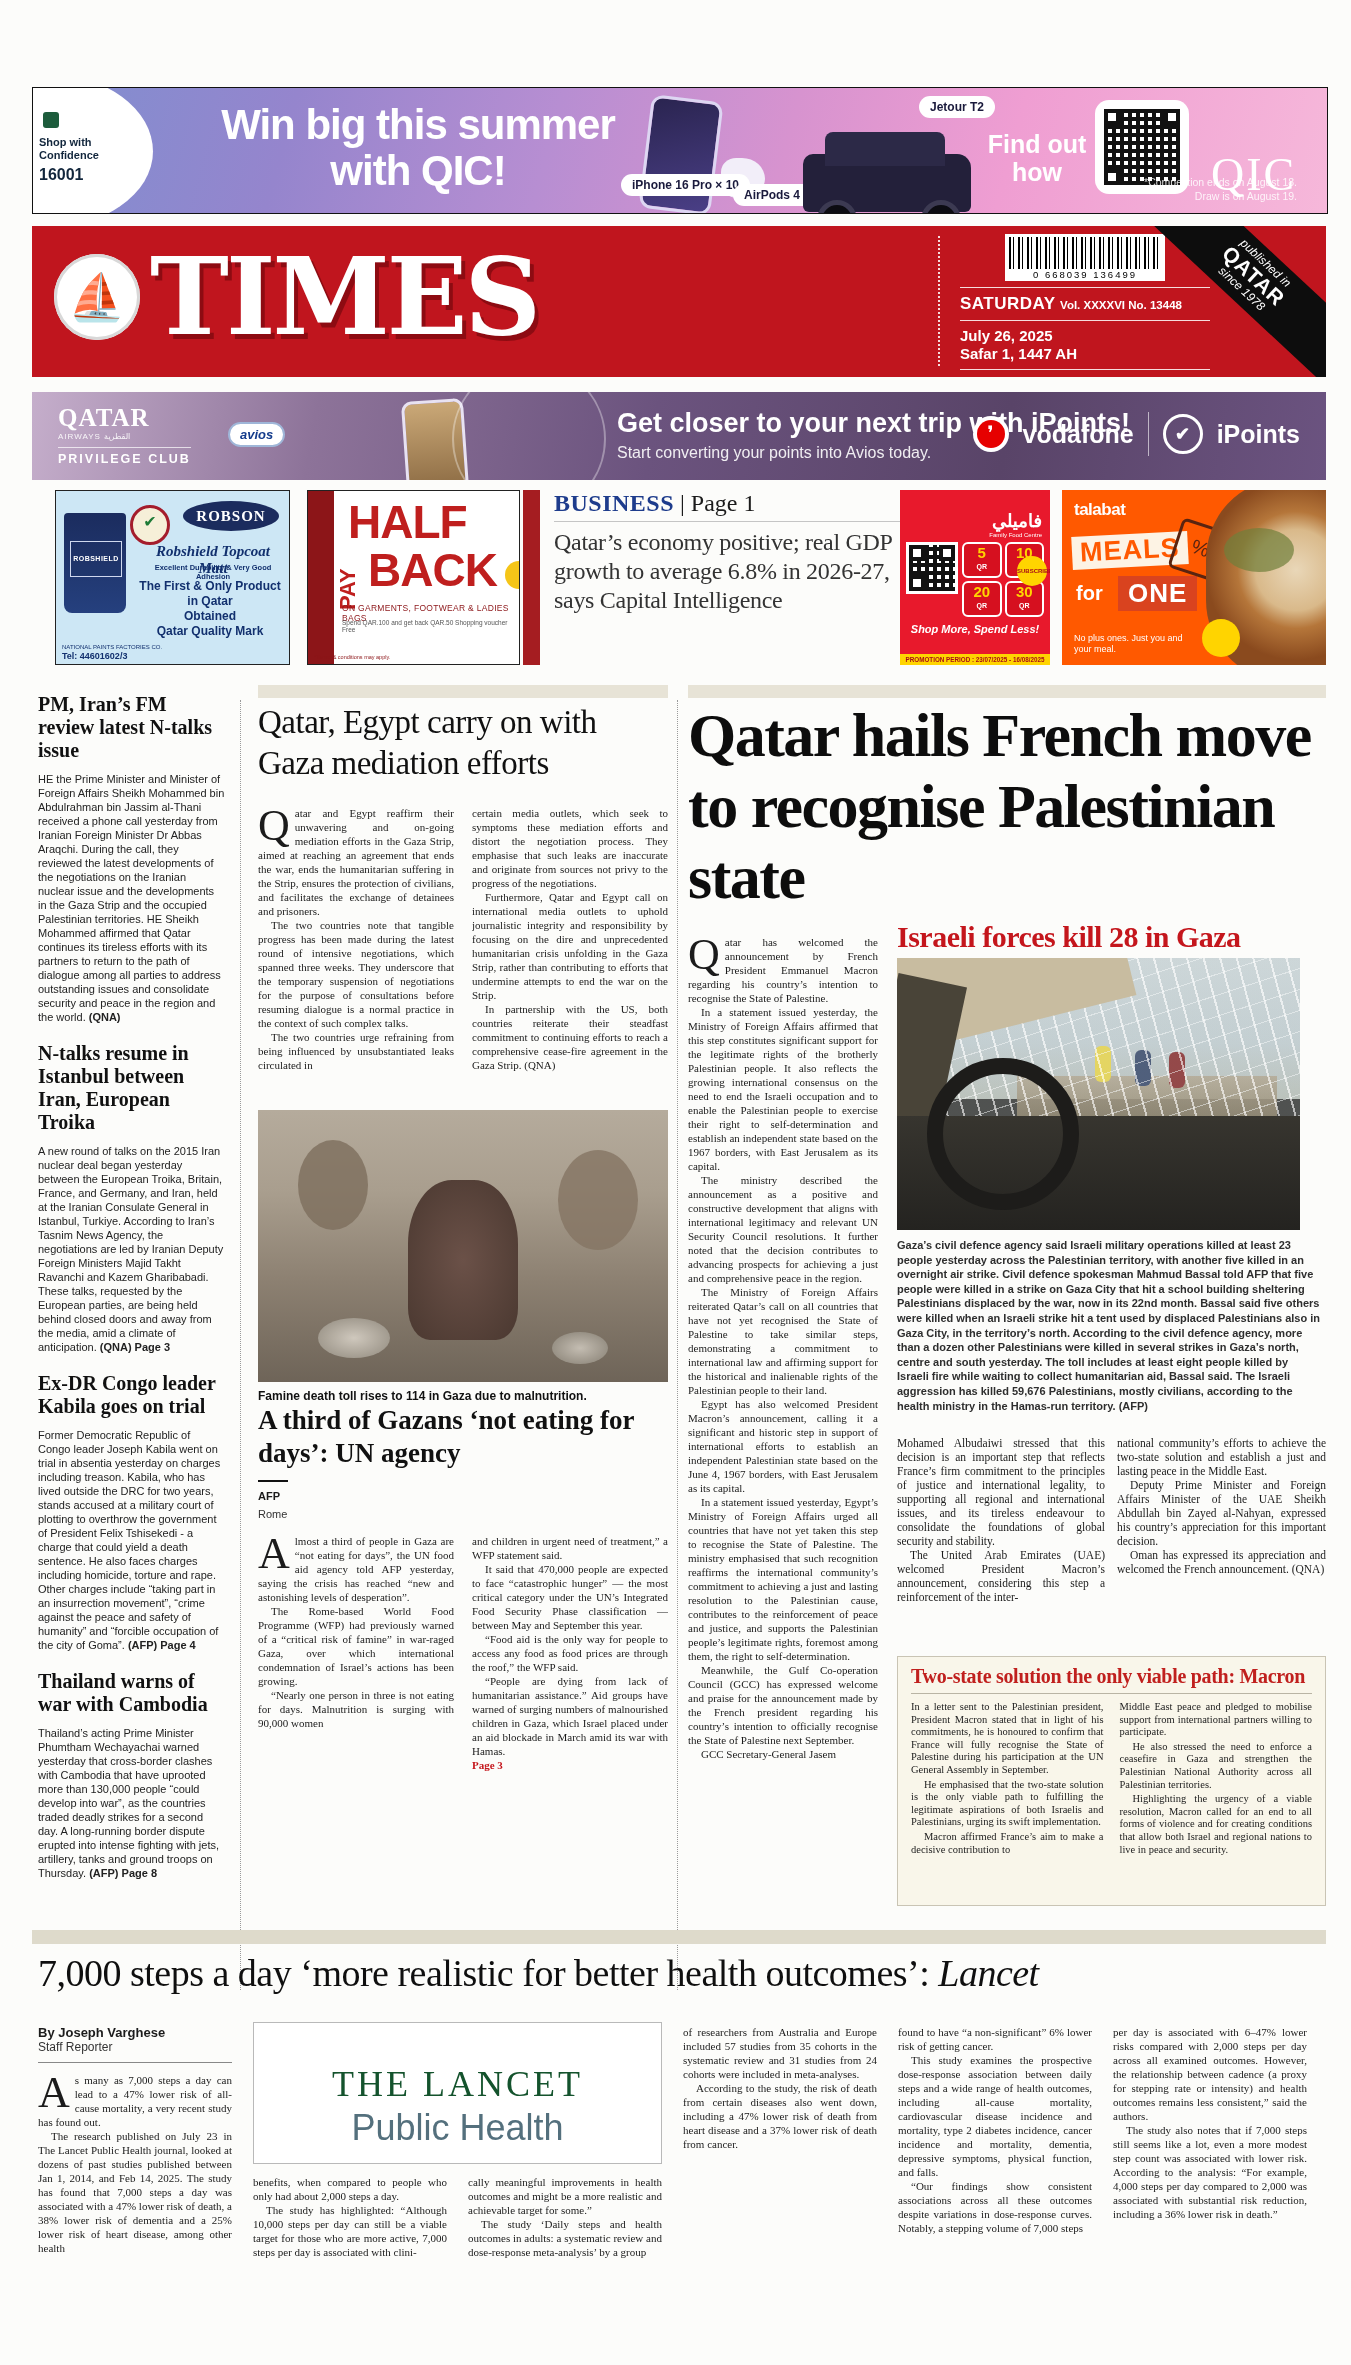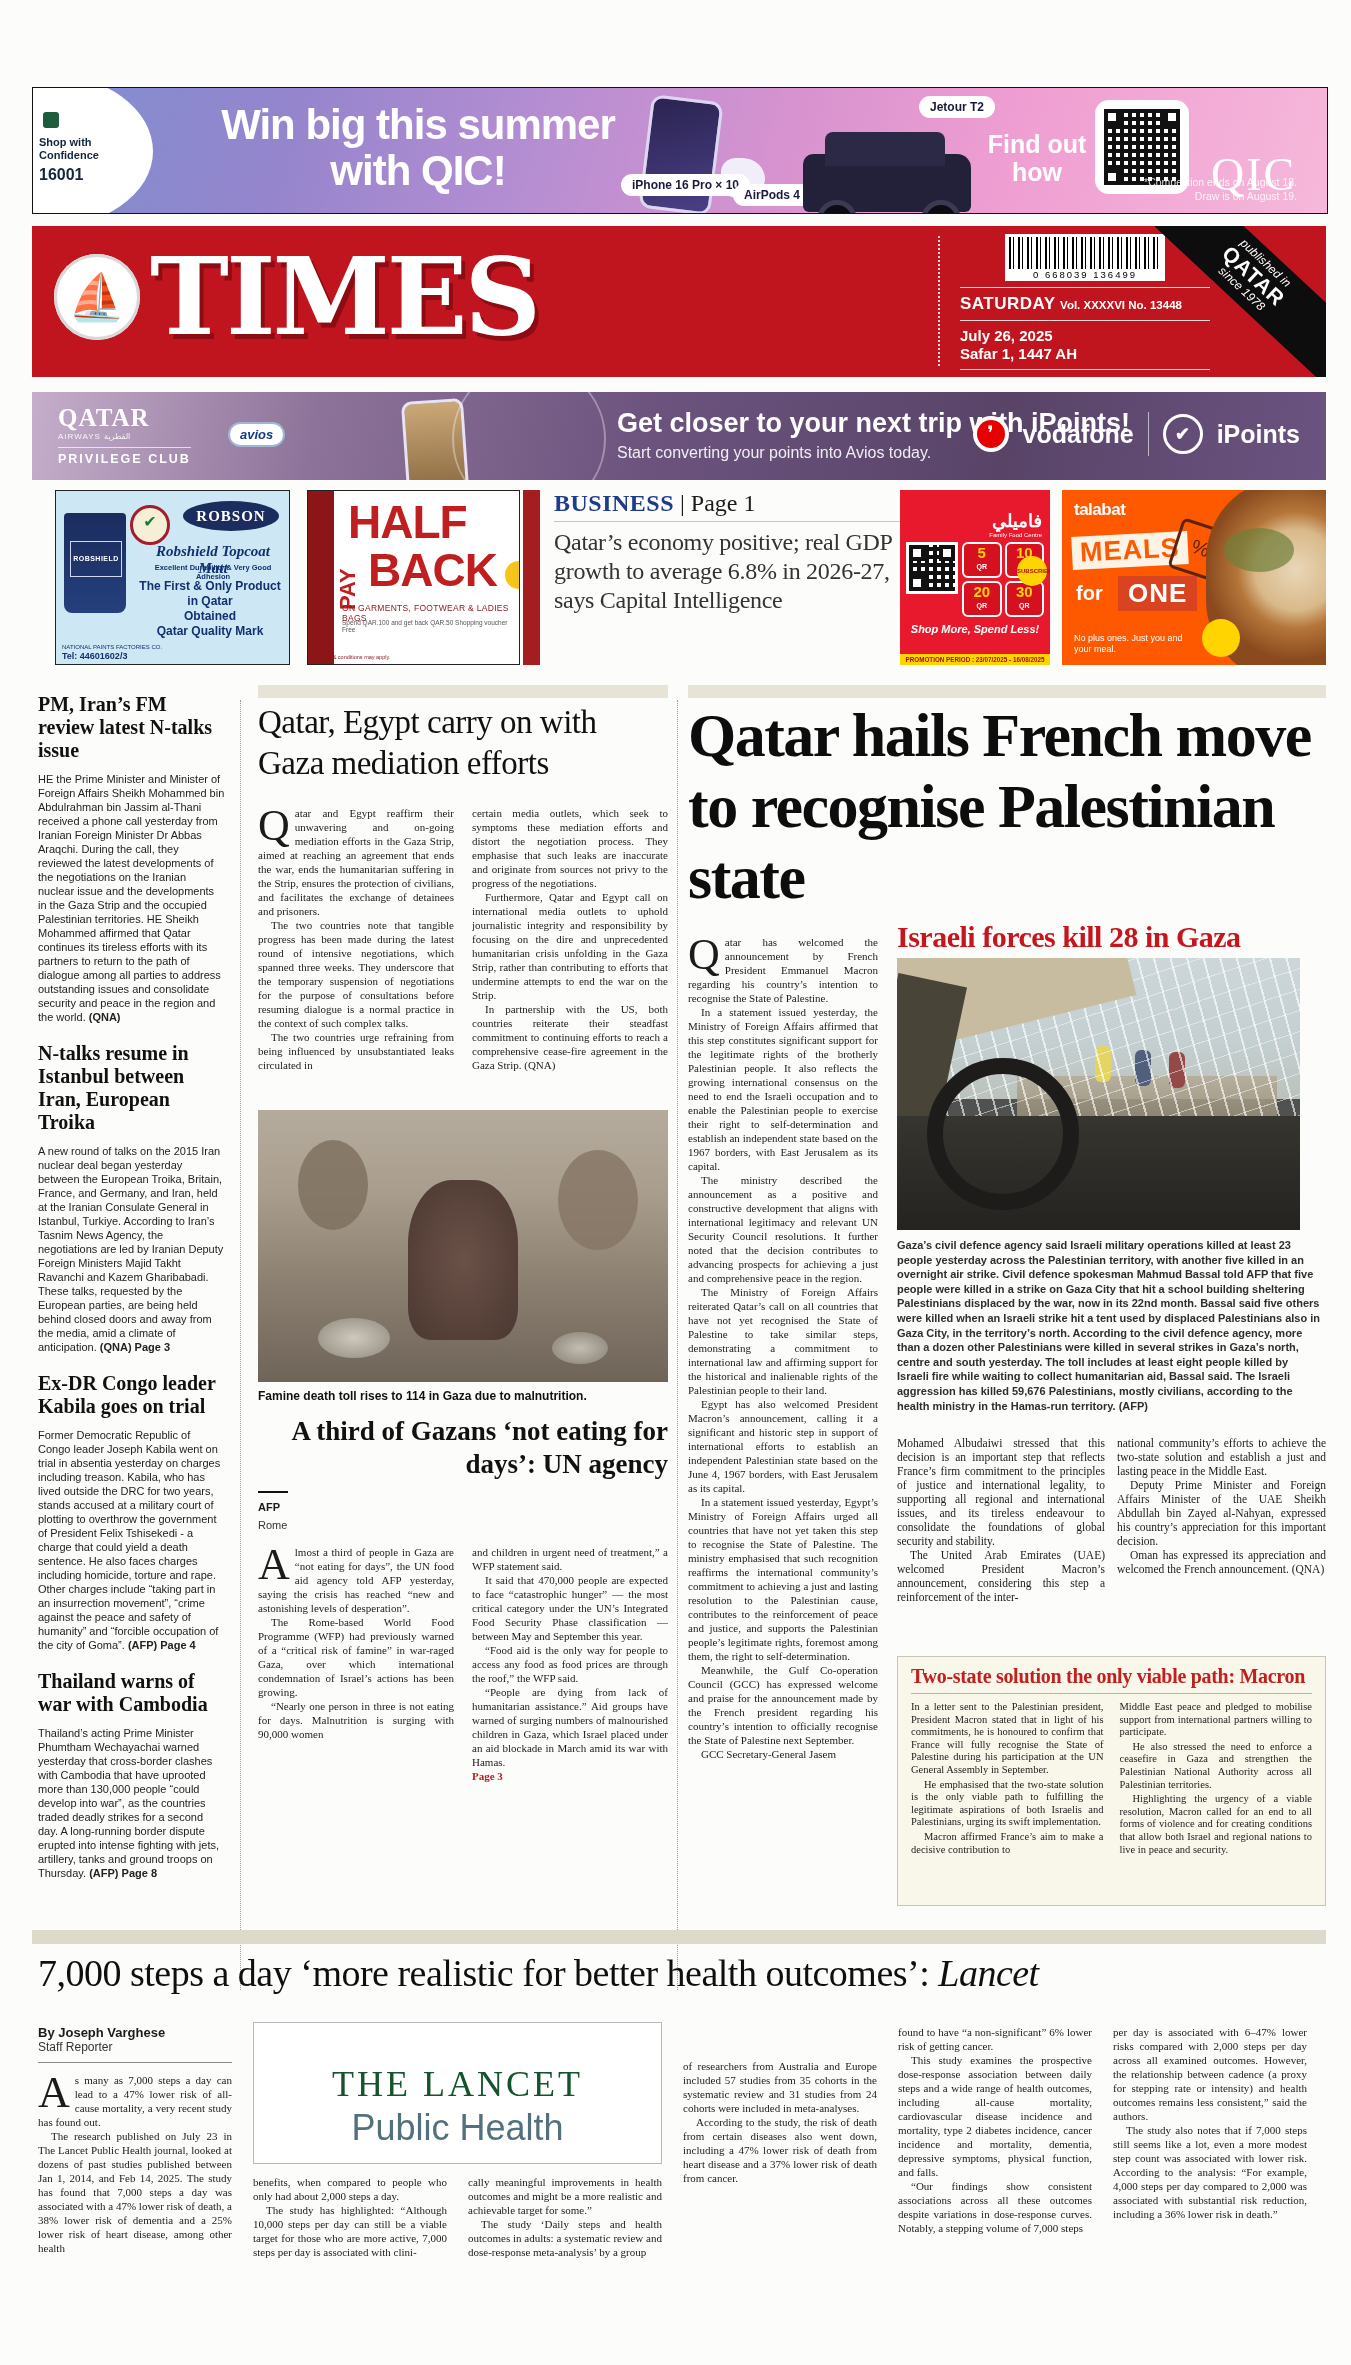--- a/index.html
+++ b/index.html
@@ -157,21 +157,21 @@
   .dropQ p:first-child::first-letter{float:left;font-size:44px;line-height:36px;padding:2px 5px 0 0;}
   .photo-mid{width:410px;height:272px;margin-top:8px;position:relative;overflow:hidden;
     background:linear-gradient(#b5ab9c 0%,#a99e8e 30%,#8d8172 62%,#6e6458 100%);}
   .photo-mid i{position:absolute;border-radius:50%;}
   .photo-mid .f1{left:150px;top:70px;width:110px;height:160px;background:radial-gradient(#6b5148,#4a3830);border-radius:40% 40% 20% 20%;}
   .photo-mid .f2{left:40px;top:30px;width:70px;height:90px;background:#7d6e5c;opacity:.8;}
   .photo-mid .f3{right:30px;top:40px;width:80px;height:100px;background:#857463;opacity:.8;}
   .photo-mid .pot{left:60px;bottom:24px;width:72px;height:40px;background:radial-gradient(#cfc8bd,#8f887c);border-radius:50%;}
   .photo-mid .pot2{right:60px;bottom:18px;width:56px;height:32px;background:radial-gradient(#c4bdb2,#857e72);border-radius:50%;}
   .midcap{font-weight:bold;font-size:12px;line-height:16px;margin-top:6px;color:#111;}
-  .midart h4{font-family:"Liberation Serif",serif;font-weight:bold;font-size:27px;line-height:33px;margin:11px 0 10px;color:#111;text-align:right;}
+  .midart h4{font-family:"Liberation Serif",serif;font-weight:bold;font-size:27px;line-height:33px;margin:0 0 10px;color:#111;}
   .agency{margin:6px 0 12px;}
   .agency .rule{width:30px;border-top:2px solid #111;margin-bottom:4px;}
   .agency .a{font-weight:bold;font-size:11px;}
   .agency .l{font-size:11px;color:#333;}
   
   .mainart{left:688px;top:700px;width:638px;height:1292px;}
   .mainart h1{position:absolute;left:0;top:0;width:638px;margin:0;font-family:"Liberation Serif",serif;
     font-weight:bold;font-size:62px;line-height:71px;letter-spacing:-1.5px;color:#0d0d0d;}
   .main-c1{position:absolute;left:0;top:235px;width:190px;height:1056px;overflow:hidden;}
   .main-sub{position:absolute;left:209px;top:220px;width:429px;margin:0;font-family:"Liberation Serif",serif;
@@ -526,21 +526,21 @@
     <div class="l2">Public Health</div>
   </div>
   <div class="lz-col" style="left:253px;top:2175px;height:112px;">
       <p>benefits, when compared to people who only had about 2,000 steps a day.</p>
       <p>The study has highlighted: “Although 10,000 steps per day can still be a viable target for those who are more active, 7,000 steps per day is associated with clini-</p>
     </div>
   <div class="lz-col" style="left:468px;top:2175px;height:112px;">
       <p>cally meaningful improvements in health outcomes and might be a more realistic and achievable target for some.”</p>
       <p>The study ‘Daily steps and health outcomes in adults: a systematic review and dose-response meta-analysis’ by a group</p>
     </div>
-  <div class="lz-col" style="left:683px;margin-top:34px;">
+  <div class="lz-col" style="left:683px;">
       <p>of researchers from Australia and Europe included 57 studies from 35 cohorts in the systematic review and 31 studies from 24 cohorts were included in meta-analyses.</p>
       <p>According to the study, the risk of death from certain diseases also went down, including a 47% lower risk of death from heart disease and a 37% lower risk of death from cancer.</p>
     </div>
   <div class="lz-col" style="left:898px;">
       <p>found to have “a non-significant” 6% lower risk of getting cancer.</p>
       <p>This study examines the prospective dose-response association between daily steps and a wide range of health outcomes, including all-cause mortality, cardiovascular disease incidence and mortality, type 2 diabetes incidence, cancer incidence and mortality, dementia, depressive symptoms, physical function, and falls.</p>
       <p>“Our findings show consistent associations across all these outcomes despite variations in dose-response curves. Notably, a stepping volume of 7,000 steps</p>
     </div>
   <div class="lz-col" style="left:1113px;">
       <p>per day is associated with 6–47% lower risks compared with 2,000 steps per day across all examined outcomes. However, the relationship between cadence (a proxy for stepping rate or intensity) and health outcomes remains less consistent,” said the authors.</p>

